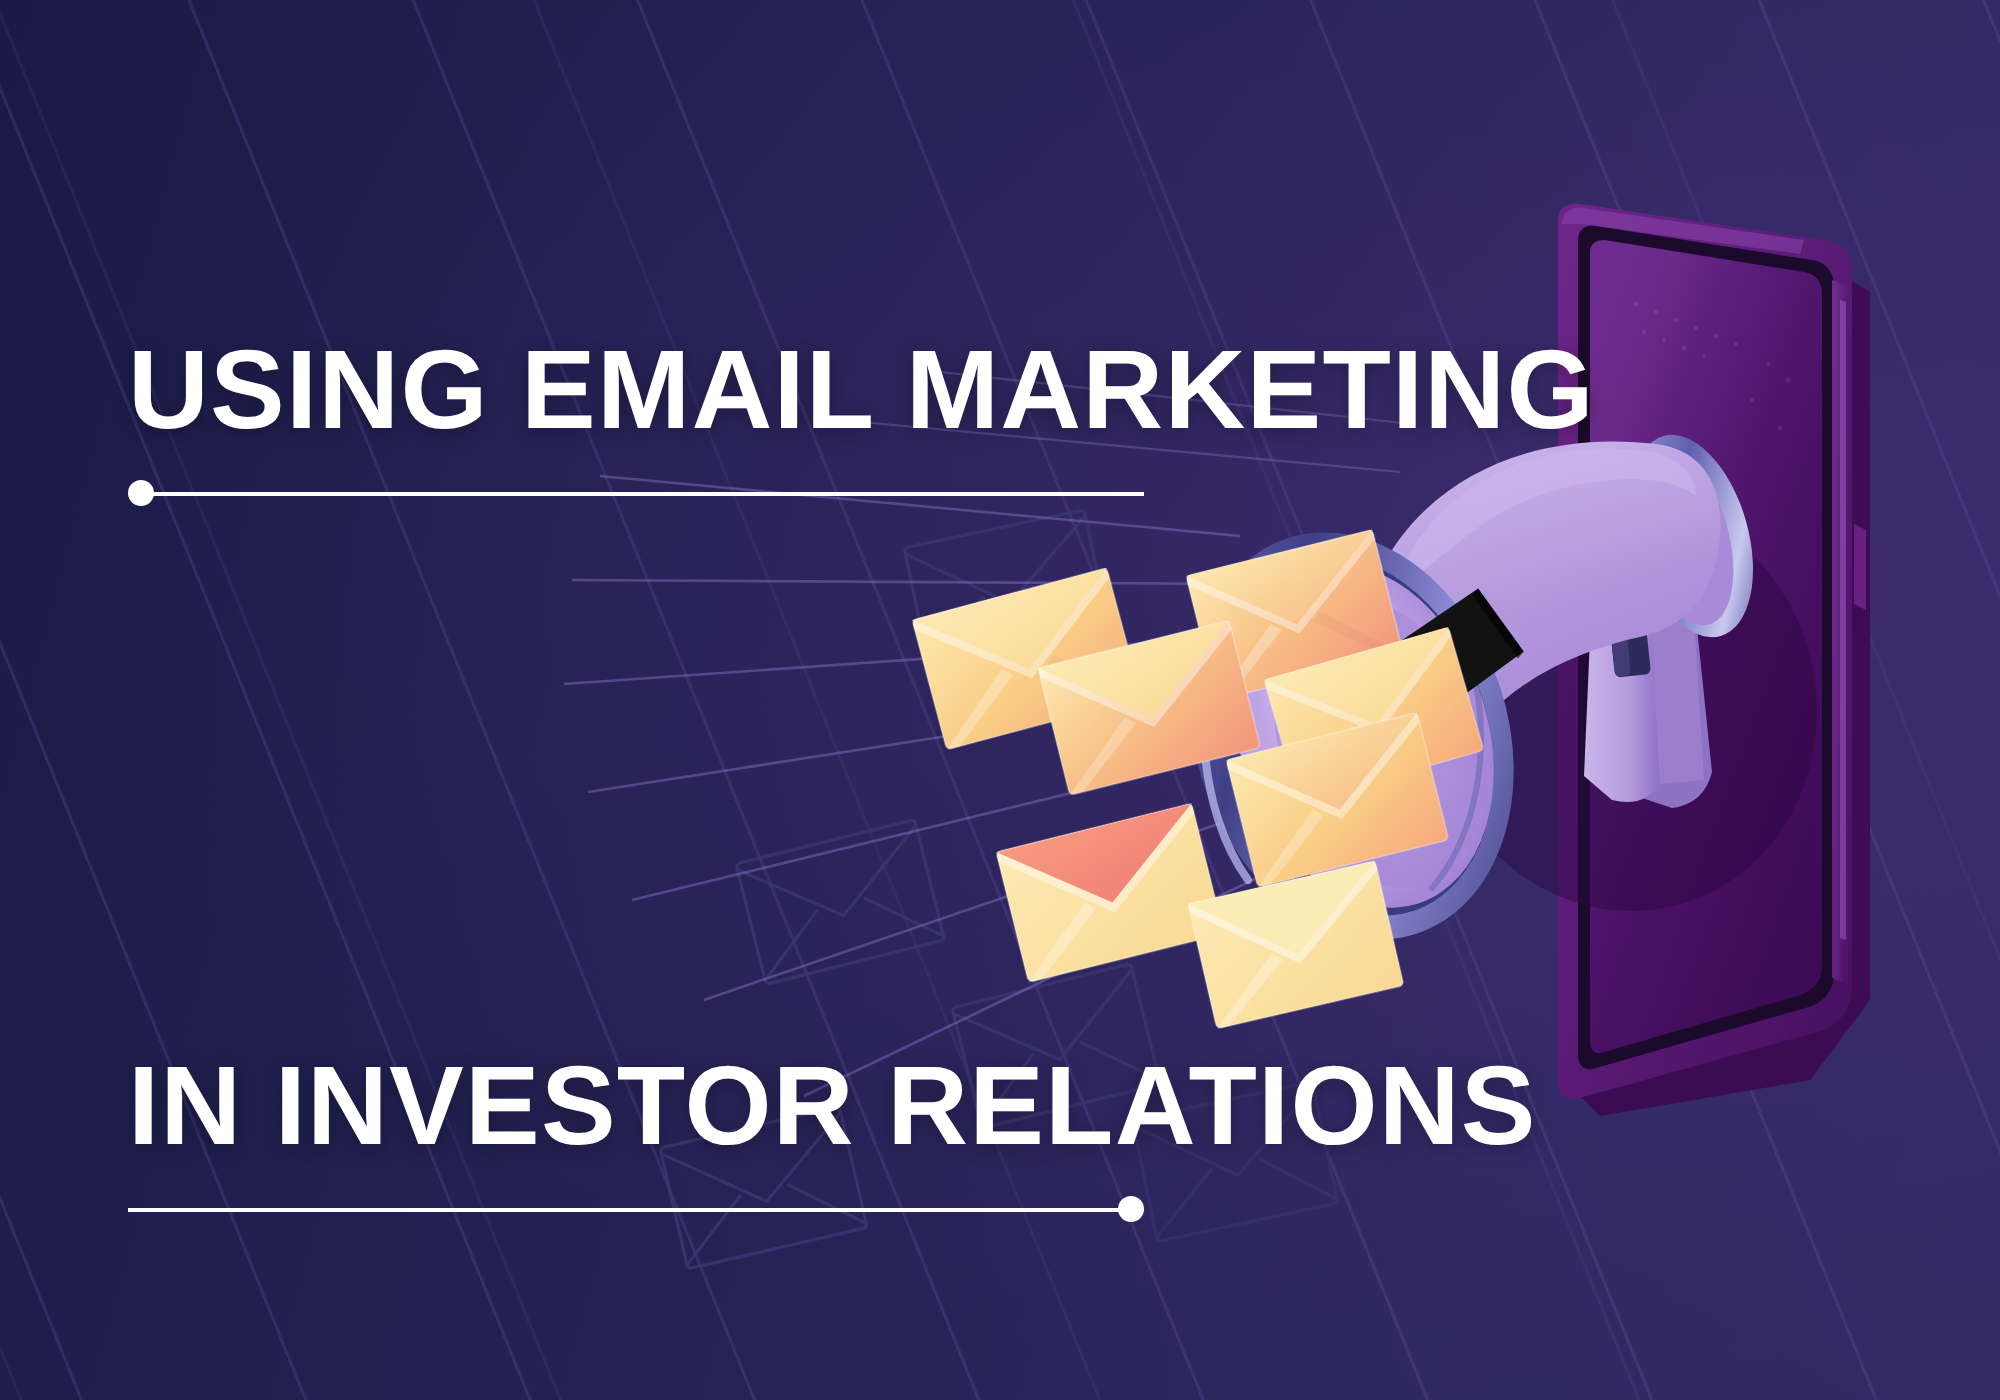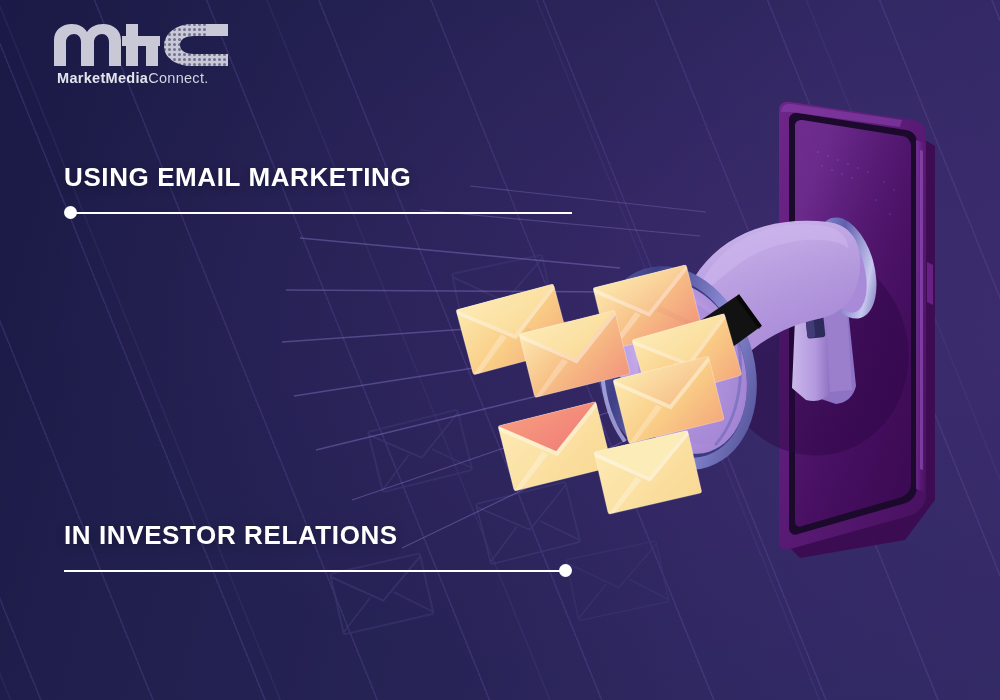--- a/index.html
+++ b/index.html
@@ -77,21 +77,21 @@
   .logo-tag .bold { font-weight: 600; color: #e4e4ee; }
   .logo-tag .light { font-weight: 300; color: #d3d3e2; }
 
   
   .title-block { position: absolute; left: 64px; }
   .title-block.top { top: 162px; }
   .title-block.bottom { top: 520px; }
 
   .headline {
     margin: 0;
-    font-size: 26px;
+    font-size: 56px;
     font-weight: 700;
     letter-spacing: 0.6px;
     color: #ffffff;
     white-space: nowrap;
     text-shadow: 0 2px 10px rgba(0,0,0,0.28);
   }
   .rule {
     position: relative;
     margin-top: 13px;
     height: 13px;
@@ -447,47 +447,20 @@
           <path d="M0 0 L120 0 L60 46 Z" fill="#fcecb8"></path>
           <path d="M0 0 L60 46 L120 0 L120 6 L60 52 L0 6 Z" fill="rgba(255,255,255,0.48)"></path>
           <path d="M0 80 L44 42 L50 47 L8 80 Z" fill="rgba(255,255,255,0.30)"></path>
           <rect x="0" y="0" width="120" height="80" rx="3" fill="none" stroke="rgba(255,255,255,0.30)" stroke-width="1"></rect>
         </g>
       </g>
 
     </g>
   </svg>
 
-  <div class="logo">
-    <svg width="180" height="46" viewBox="0 0 180 46">
-      <defs>
-        <pattern id="halftone" width="5" height="5" patternUnits="userSpaceOnUse">
-          <rect width="5" height="5" fill="#c8c8d6"></rect>
-          <circle cx="2.5" cy="2.5" r="1.5" fill="#2a2a55" opacity="0.55"></circle>
-        </pattern>
-      </defs>
-
-      <path d="M2 44 L2 18 C2 8, 10 2, 20 2 C27 2, 32 5, 35 10
-               C38 5, 44 2, 51 2 C61 2, 69 8, 69 18 L69 44 L57 44
-               L57 20 C57 15, 54 12, 50 12 C46 12, 42 15, 42 20 L42 44
-               L29 44 L29 20 C29 15, 26 12, 22 12 C18 12, 14 15, 14 20 L14 44 Z" fill="#c8c8d6"></path>
-
-      <path d="M74 44 L74 2 L86 2 L86 44 Z" fill="#c8c8d6"></path>
-      <path d="M70 14 L108 14 L108 24 L70 24 Z" fill="#c8c8d6"></path>
-      <path d="M94 24 L106 24 L106 44 L94 44 Z" fill="#c8c8d6"></path>
-
-      <path d="M176 2 L140 2 C124 2, 112 12, 112 24 C112 36, 124 44, 140 44
-               L176 44 L176 32 L142 32 C134 32, 128 29, 128 23
-               C128 17, 134 14, 142 14 L176 14 Z" fill="url(#halftone)"></path>
-      <path d="M176 2 L154 2 L154 14 L176 14 Z" fill="#c8c8d6"></path>
-    </svg>
-    <div class="logo-tag">
-      <span class="bold">MarketMedia</span><span class="light">Connect.</span>
-    </div>
-  </div>
 
   <div class="title-block top">
     <h1 class="headline">USING EMAIL MARKETING</h1>
     <div class="rule dot-left">
       <span class="bar"></span>
       <span class="dot"></span>
     </div>
   </div>
 
   <div class="title-block bottom">

